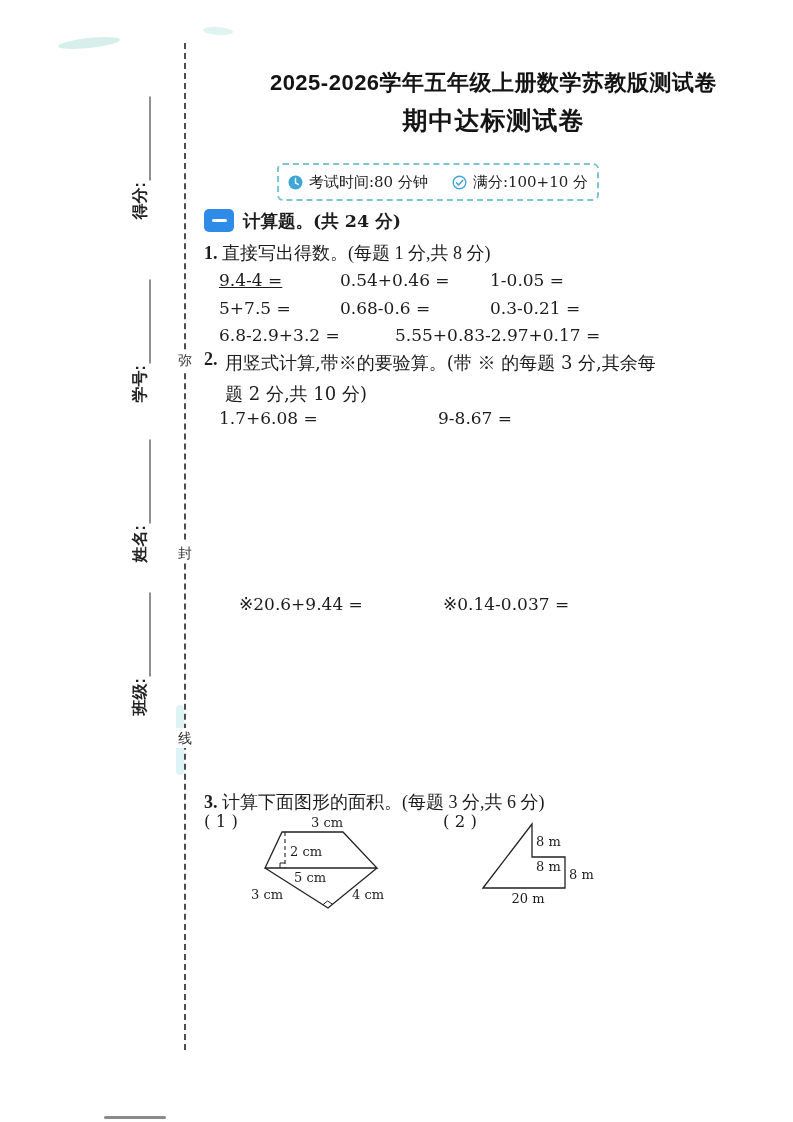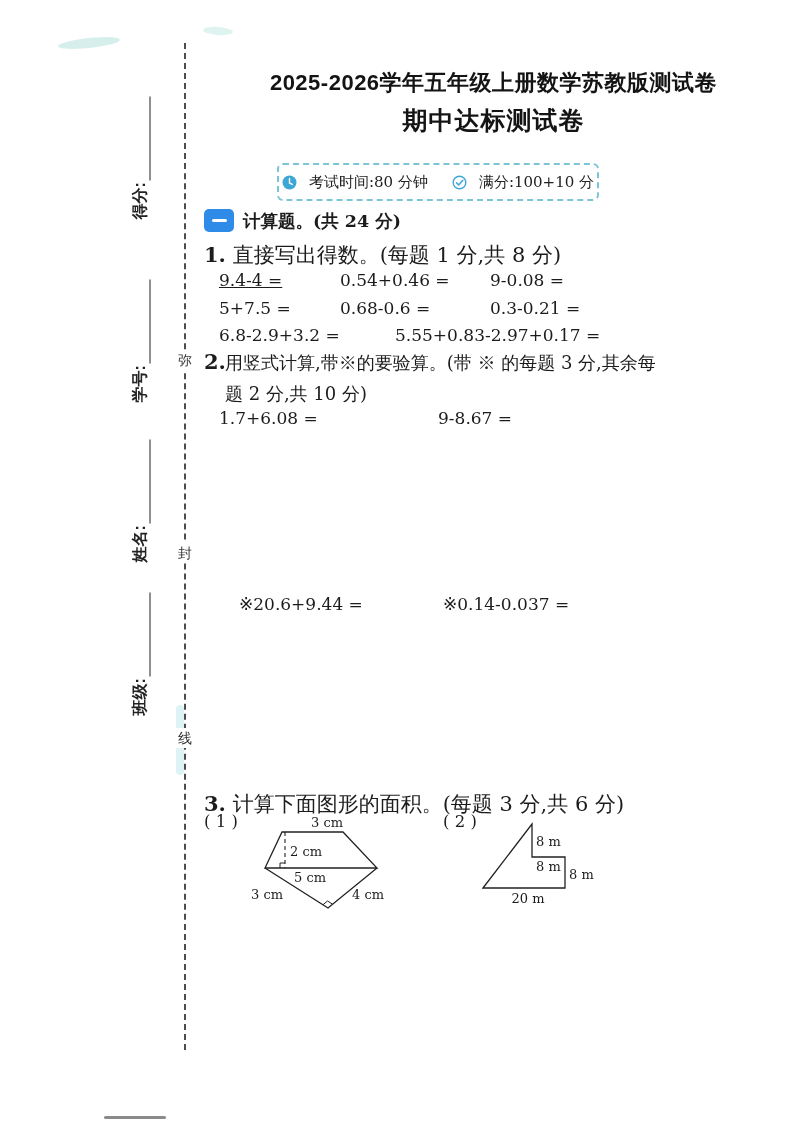--- a/index.html
+++ b/index.html
@@ -23,31 +23,31 @@
   
   .title{position:absolute;left:196px;right:2px;text-align:center;
         font-family:"Liberation Sans","DejaVu Sans",sans-serif;font-weight:700;color:#141414;}
   .title1{top:68px;font-size:22px;letter-spacing:.5px;}
   .title2{top:104px;font-size:25px;letter-spacing:1px;}
 
   .info-box{position:absolute;left:277px;top:163px;width:318px;height:34px;
         border:2px dashed #7cc5d5;border-radius:6px;background:#fff;
         display:flex;align-items:center;justify-content:center;gap:24px;
         font-size:15px;color:#222;}
-  .info-item{display:flex;align-items:center;gap:12px;white-space:nowrap;}
+  .info-item{display:flex;align-items:center;gap:6px;white-space:nowrap;}
 
   
   .badge{position:absolute;left:204px;top:209px;width:30px;height:23px;border-radius:5px;
         display:flex;align-items:center;justify-content:center;}
   .badge .bar{width:15px;height:3.5px;background:#fff;border-radius:2px;}
   .sec-title{position:absolute;left:243px;top:209px;font-weight:700;font-size:17.5px;}
 
   
   .q-marker{font-weight:700;}
-  .q-line{position:absolute;font-size:21px;white-space:nowrap;}
+  .q-line{position:absolute;font-size:18px;white-space:nowrap;font-family:Liberation Serif, serif;}
   .expr{position:absolute;font-size:17px;white-space:nowrap;
         font-family:"DejaVu Serif","DejaVu Sans",serif;}
   .q2-text{position:absolute;left:225px;top:347px;width:557px;font-size:18px;
         line-height:31px;text-align:justify;}
 
   
   svg{position:absolute;overflow:visible;}
   .fig-label{position:absolute;font-size:16.5px;}
   svg text{font-family:"DejaVu Serif","Liberation Serif",serif;font-size:13px;fill:#1c1c1c;}
   .shape{fill:none;stroke:#222;stroke-width:1.3;stroke-linejoin:miter;}
@@ -114,21 +114,21 @@
   </div>
   <div class="sec-title">计算题。(共 24 分)</div>
 
   <div class="q-line" style="left:204px;top:241px;">
     <span class="q-marker">1.</span>
     <span>直接写出得数。(每题 1 分,共 8 分)</span>
   </div>
 
   <span class="expr" style="left:219px;top:270px;text-decoration:underline;">9.4-4 =</span>
   <span class="expr" style="left:340px;top:270px;">0.54+0.46 =</span>
-  <span class="expr" style="left:490px;top:270px;">9-0.08 =</span>
+  <span class="expr" style="left:490px;top:270px;">1-0.05 =</span>
 
   <span class="expr" style="left:219px;top:298px;">5+7.5 =</span>
   <span class="expr" style="left:340px;top:298px;">0.68-0.6 =</span>
   <span class="expr" style="left:490px;top:298px;">0.3-0.21 =</span>
 
   <span class="expr" style="left:219px;top:325px;text-align:right;">6.8-2.9+3.2 =</span>
   <span class="expr" style="left:395px;top:325px;">5.55+0.83-2.97+0.17 =</span>
 
   <span class="q-line q-marker" style="left:204px;top:349px;">2.</span>
   <div class="q2-text">

